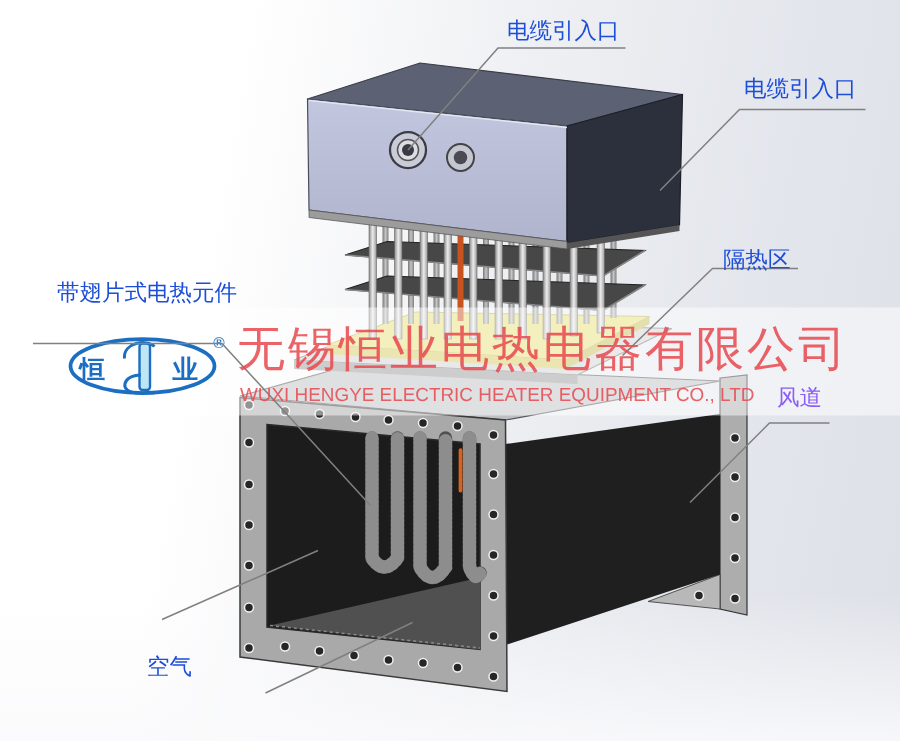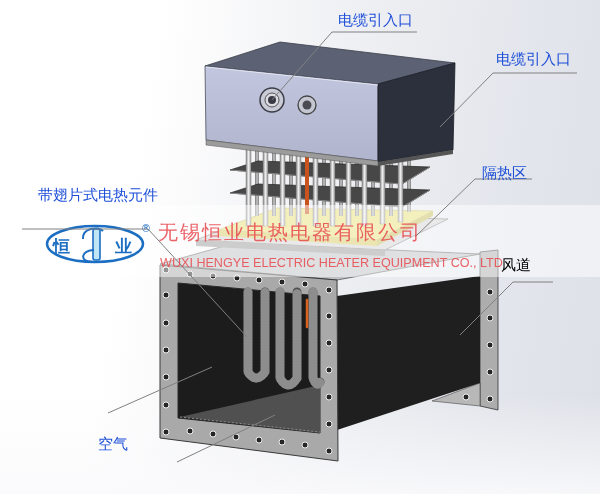--- a/index.html
+++ b/index.html
@@ -11,21 +11,21 @@
   .bottom-fade {
     position: absolute; left: 0; top: 0; width: 600px; height: 494px;
     background: linear-gradient(to bottom, rgba(255,255,255,0) 80%, rgba(250,250,252,0.9) 100%);
   }
   svg.illustration { position: absolute; left: 0; top: 0; }
   .label {
     position: absolute; font-size: 15px; line-height: 16px; color: #1d4ed8;
     white-space: nowrap; font-family: "DejaVu Sans", sans-serif;
   }
   .wm-cn {
-    position: absolute; left: 158px; top: 215px; font-size: 20px; line-height: 34px;
+    position: absolute; left: 158px; top: 215px; font-size: 32px; line-height: 34px;
     letter-spacing: 2px; color: rgba(232, 71, 76, 0.85); white-space: nowrap;
     font-family: "DejaVu Sans", sans-serif;
   }
   .wm-en {
     position: absolute; left: 160px; top: 256px; font-size: 12.6px; line-height: 14px;
     color: rgba(232, 71, 76, 0.85); white-space: nowrap;
     font-family: "Liberation Sans", sans-serif;
     text-align: right;
   }
 </style>
@@ -196,14 +196,14 @@
   </g>
 </svg>
 
 <div class="wm-cn">无锡恒业电热电器有限公司</div>
 <div class="wm-en">WUXI HENGYE ELECTRIC HEATER EQUIPMENT CO., LTD</div>
 
 <div class="label" style="left:338px; top:12px;">电缆引入口</div>
 <div class="label" style="left:496px; top:51px;">电缆引入口</div>
 <div class="label" style="left:482px; top:165px;">隔热区</div>
 <div class="label" style="left:38px; top:187px;">带翅片式电热元件</div>
-<div class="label" style="left:501px; top:257px; color:#000000;">风道</div>
+<div class="label" style="left:518px; top:257px; color:#8b5cf6;">风道</div>
 <div class="label" style="left:98px; top:436px;text-align:right;">空气</div>
 
 </body></html>

